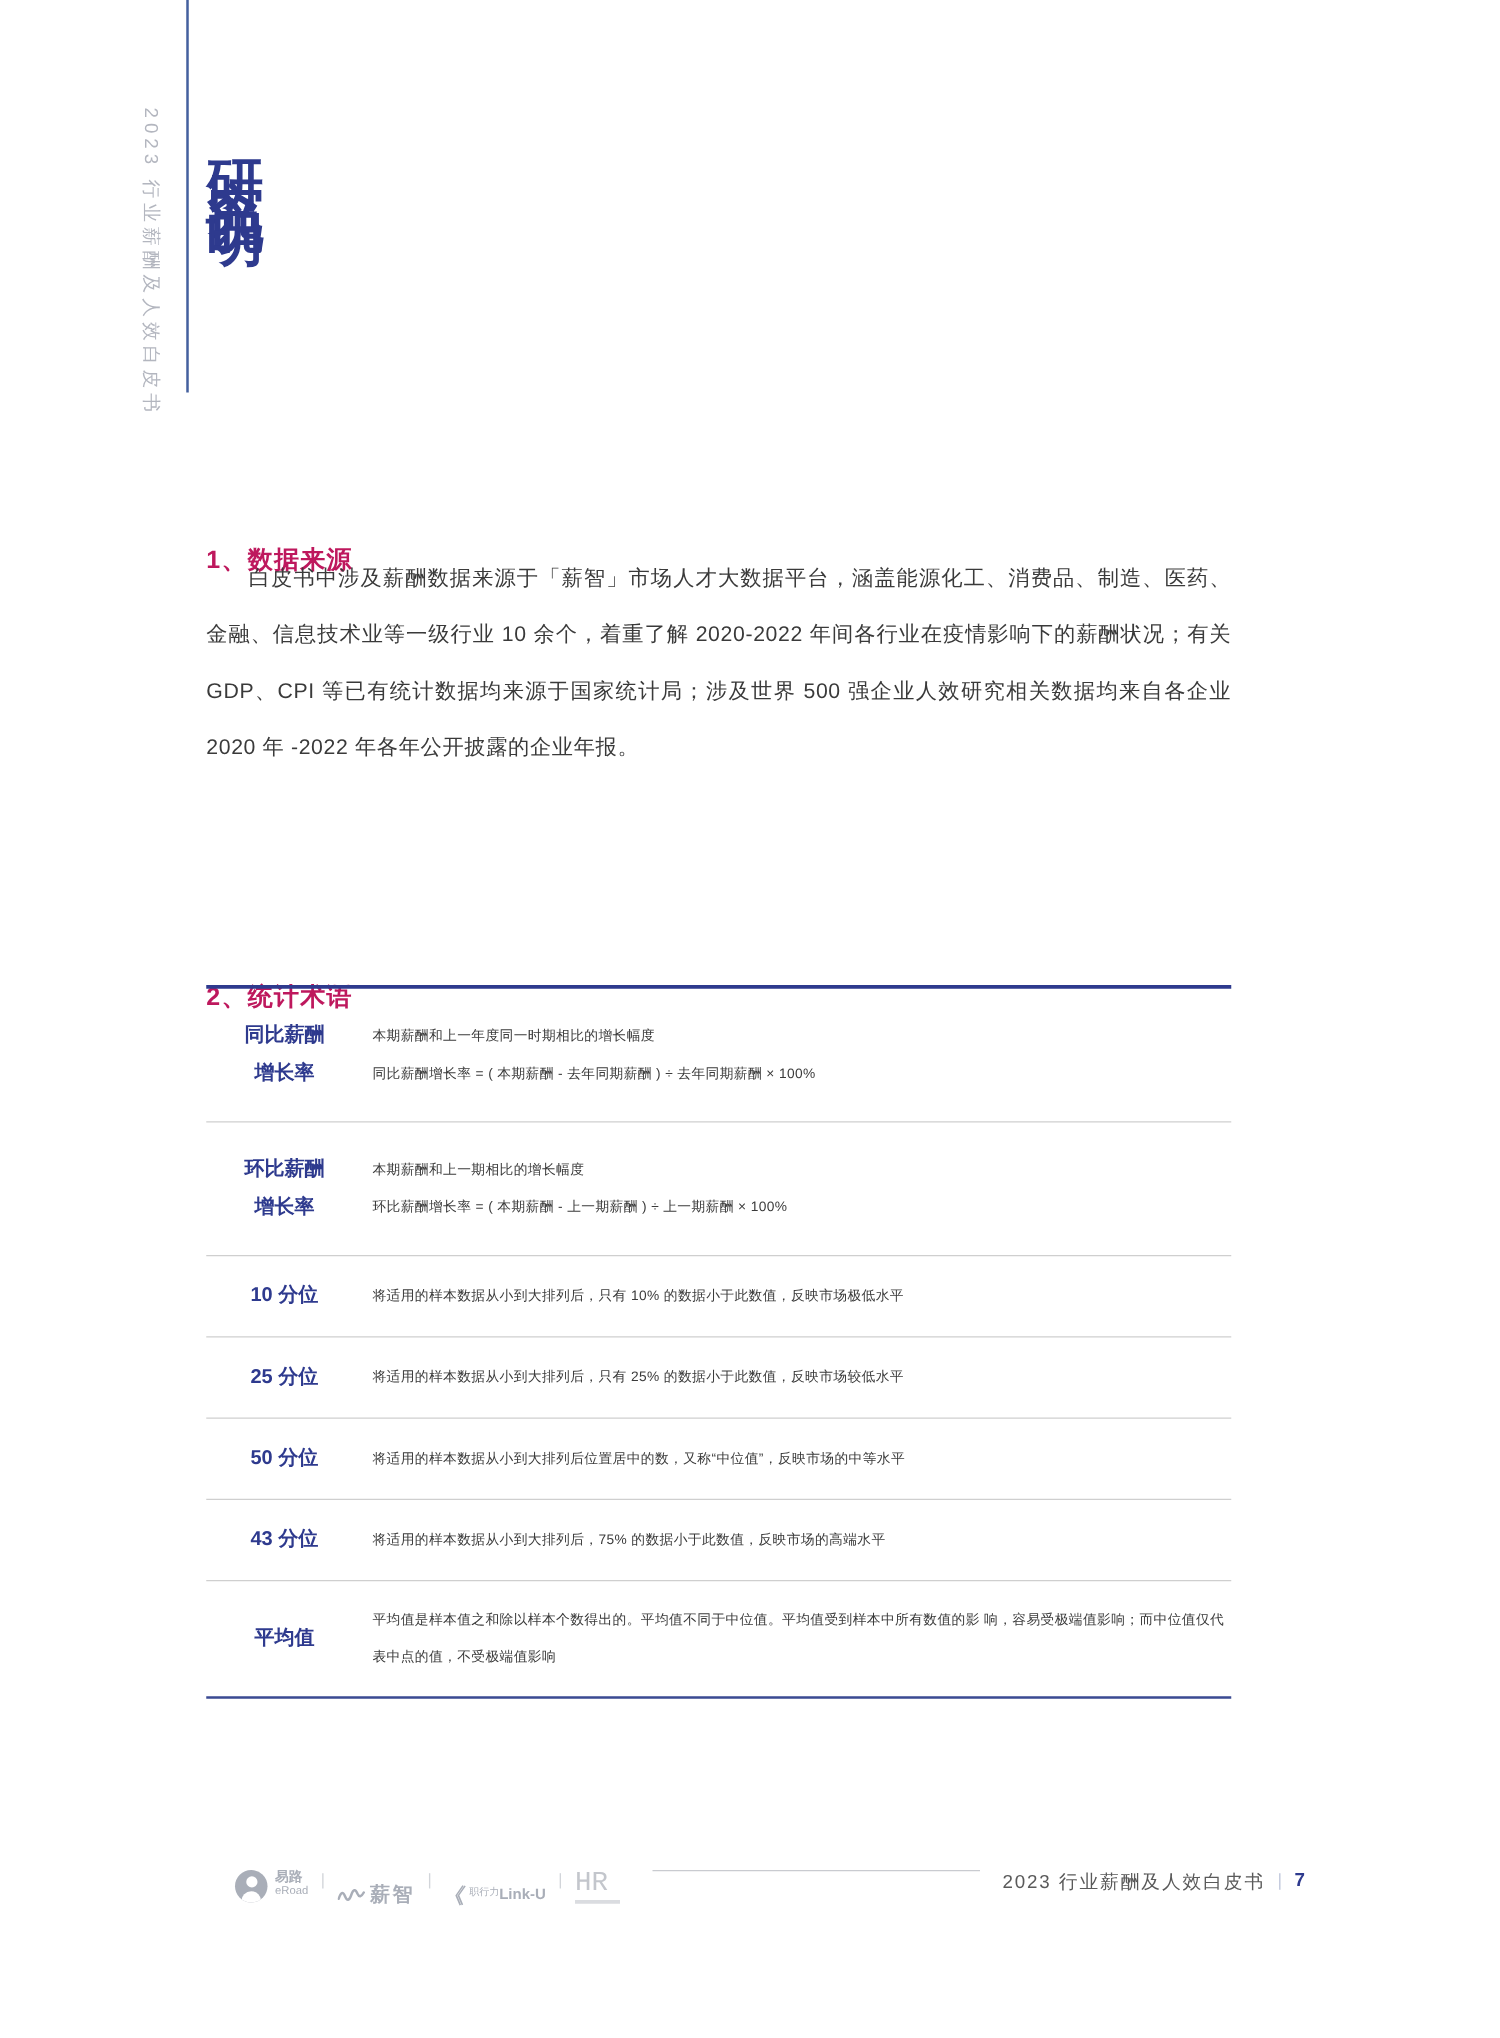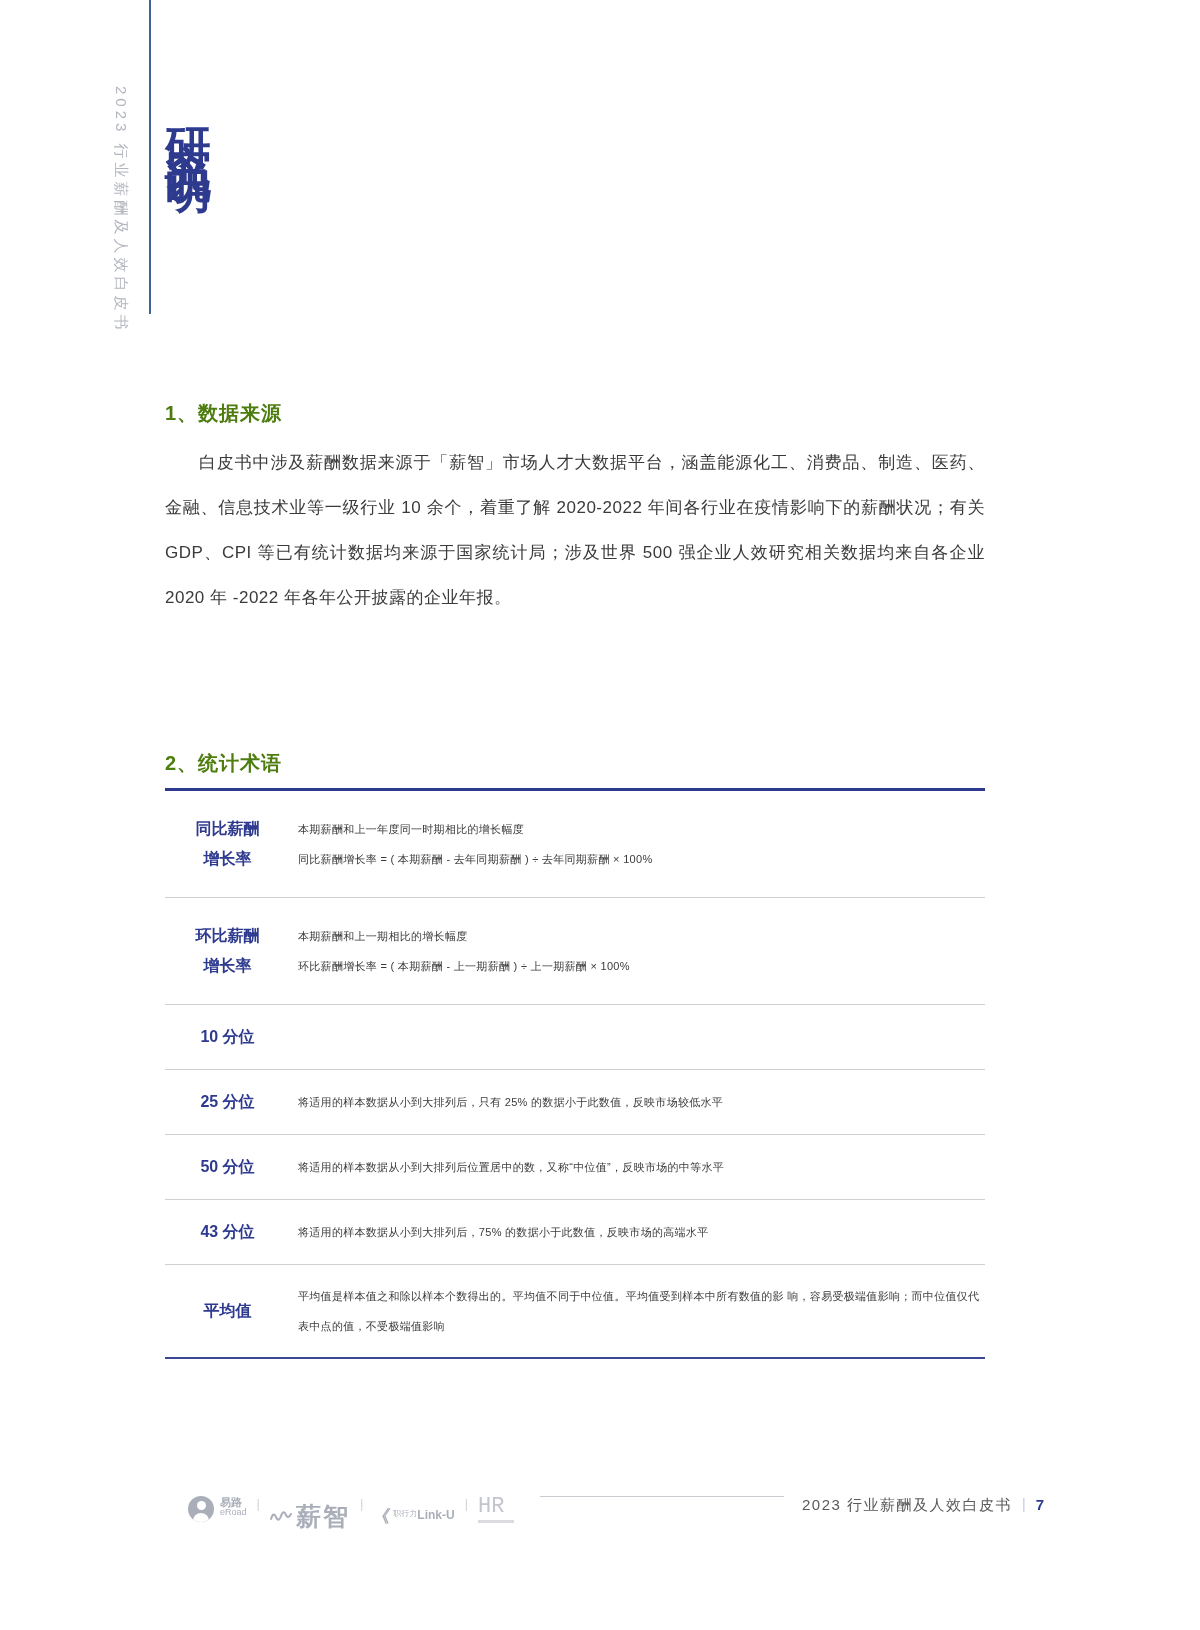--- a/index.html
+++ b/index.html
@@ -17,21 +17,21 @@
   .accent-line {
     position:absolute; left:149px; top:0; width:2px; height:314px; background:#44609e;
   }
   .page-title {
     position:absolute; left:158px; top:92px;
     writing-mode:vertical-rl; font-size:46px; font-weight:bold;
     color:#2e3a8e; letter-spacing:14px; white-space:nowrap;
   }
 
   .content { position:absolute; left:165px; width:820px; }
-  .sec-heading { font-size:20px; font-weight:bold; color:#4d7c0f; letter-spacing:1px; }
+  .sec-heading { font-size:20px; font-weight:bold; color:#be185d; letter-spacing:1px;margin-top:34px; }
   #section1-heading { top:400px; }
   #section1-paragraph {
     top:440px; font-size:17px; line-height:45px; color:#3a3a3a;
     text-align:justify; text-indent:2em; letter-spacing:0.5px;
   }
   #section2-heading { top:750px; }
 
   #terms-table {
     top:788px; border-top:3px solid #2e3a8e; border-bottom:2px solid #3a4a92;
   }
@@ -55,21 +55,21 @@
   .logo-circle { width:26px; height:26px; border-radius:50%; background:#a9aeb8;
     position:relative; overflow:hidden; margin-right:6px; flex:0 0 26px; }
   .logo-circle .head { position:absolute; width:9px; height:9px; border-radius:50%; background:#fff; left:8.5px; top:5px; }
   .logo-circle .torso { position:absolute; width:16px; height:10px; border-radius:8px 8px 0 0; background:#fff; left:5px; top:17px; }
   .eroad-text { display:flex; flex-direction:column; line-height:1.1; }
   .eroad-cn { font-size:11px; font-weight:bold; }
   .eroad-en { font-size:9px; }
   .logo-sep { margin:0 10px; color:#d2d5da; font-size:13px; }
   .xinzhi { display:flex; align-items:center; }
   .wave-icon { margin-right:4px; display:inline-flex; }
-  .xinzhi-text { font-size:25px; font-weight:bold; letter-spacing:2px; }
+  .xinzhi-text { font-size:16px; font-weight:bold; letter-spacing:2px; }
   .linku { display:flex; align-items:center; }
   .linku-chevrons { font-size:17px; font-weight:bold; margin-right:3px; transform:skewX(-8deg); }
   .linku-text { display:flex; line-height:1.15; }
   .linku-top { font-size:8px; }
   .linku-bottom { font-size:12px; font-weight:bold; }
   .hr-logo { display:flex; flex-direction:column; align-items:flex-start; }
   .hr-text { font-size:22px; font-weight:400; color:#c3c6cc; line-height:1;font-family:Liberation Mono, monospace; }
   .hr-sub { width:36px; height:3px; background:#dadce0; margin-top:2px; }
   .footer-line { flex:1; height:1px; background:#c9cbd0; margin:0 18px 0 26px; }
   .footer-title { font-size:15px; color:#5a5a5a; letter-spacing:1.5px; white-space:nowrap; }
@@ -100,20 +100,21 @@
 同比薪酬增长率 = ( 本期薪酬 - 去年同期薪酬 ) ÷ 去年同期薪酬 × 100%</div>
     </div>
     <div class="term-row">
       <div class="term-cell">环比薪酬
 增长率</div>
       <div class="def-cell">本期薪酬和上一期相比的增长幅度
 环比薪酬增长率 = ( 本期薪酬 - 上一期薪酬 ) ÷ 上一期薪酬 × 100%</div>
     </div>
     <div class="term-row">
       <div class="term-cell">10 分位</div>
+      <div class="def-cell">将适用的样本数据从小到大排列后，只有 10% 的数据小于此数值，反映市场极低水平</div>
     </div>
     <div class="term-row">
       <div class="term-cell">25 分位</div>
       <div class="def-cell">将适用的样本数据从小到大排列后，只有 25% 的数据小于此数值，反映市场较低水平</div>
     </div>
     <div class="term-row">
       <div class="term-cell">50 分位</div>
       <div class="def-cell">将适用的样本数据从小到大排列后位置居中的数，又称“中位值”，反映市场的中等水平</div>
     </div>
     <div class="term-row">

